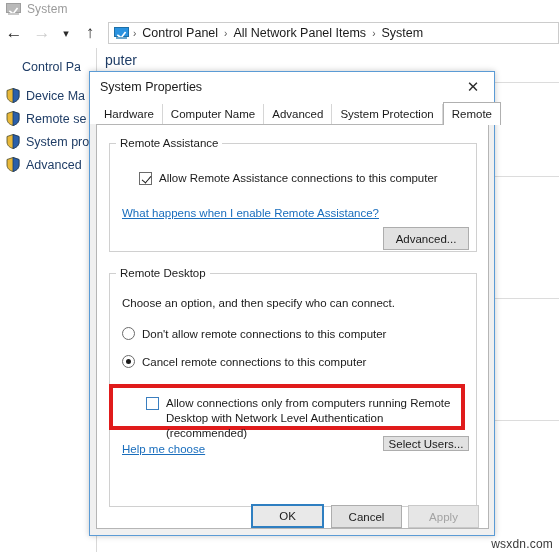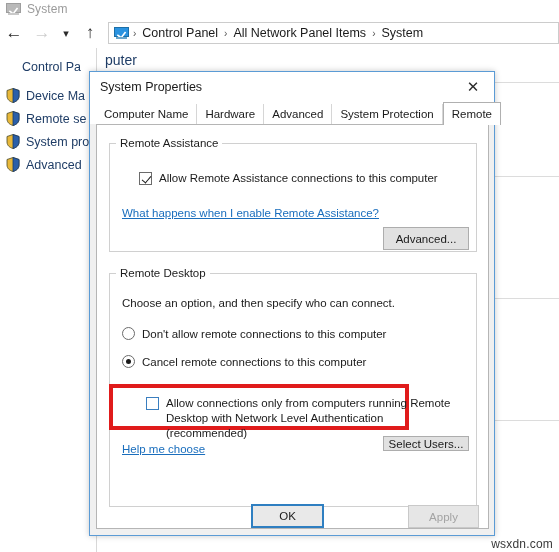--- a/index.html
+++ b/index.html
@@ -397,24 +397,24 @@
 
   <div class="dialog">
 
     <div class="dlg-titlebar">
       <span class="dlg-title">System Properties</span>
       <div class="dlg-close">✕</div>
     </div>
 
     <div class="dlg-tabs">
       <div class="tab">
+        <span>Hardware</span>
+      </div>
+      <div class="tab">
         <span>Computer Name</span>
-      </div>
-      <div class="tab">
-        <span>Hardware</span>
       </div>
       <div class="tab">
         <span>Advanced</span>
       </div>
       <div class="tab">
         <span>System Protection</span>
       </div>
       <div class="tab active">
         <span>Remote</span>
       </div>
@@ -446,39 +446,42 @@
       <div class="radio-row" style="left:25px; top:202px;">
         <span class="radio"></span>
         <span class="radio-label">Don't allow remote connections to this computer</span>
       </div>
 
       <div class="radio-row" style="left:25px; top:230px;">
         <span class="radio selected"></span>
         <span class="radio-label">Cancel remote connections to this computer</span>
       </div>
 
-      <div class="red-highlight" style="left:12px; top:259px; width:300px; height:46px;">
+      <div class="red-highlight" style="left:12px; top:259px; width:356px; height:46px;">
         <div class="chk-row" style="left:16px; top:8px; width:320px;">
           <span class="checkbox blue"></span>
           <span class="chk-label">
             <span>Allow connections only from computers running Remote</span><br>
             <span>Desktop with Network Level Authentication (recommended)</span>
           </span>
         </div>
       </div>
 
       <a class="link" style="left:25px; top:318px;" href="#">Help me choose</a>
 
       <div class="btn" style="left:286px; top:311px; width:86px; height:15px;">
         <span>Select Users...</span>
       </div>
     </div>
 
     <div class="btn default" style="left:161px; top:432px; width:73px; height:24px;">
       <span>OK</span>
     </div>
+    <div class="btn" style="left:241px; top:433px; width:71px; height:23px;">
+      <span>Cancel</span>
+    </div>
     <div class="btn disabled" style="left:318px; top:433px; width:71px; height:23px;">
       <span>Apply</span>
     </div>
   </div>
 
   <div class="watermark">wsxdn.com</div>
 </div>
 
 </body></html>

